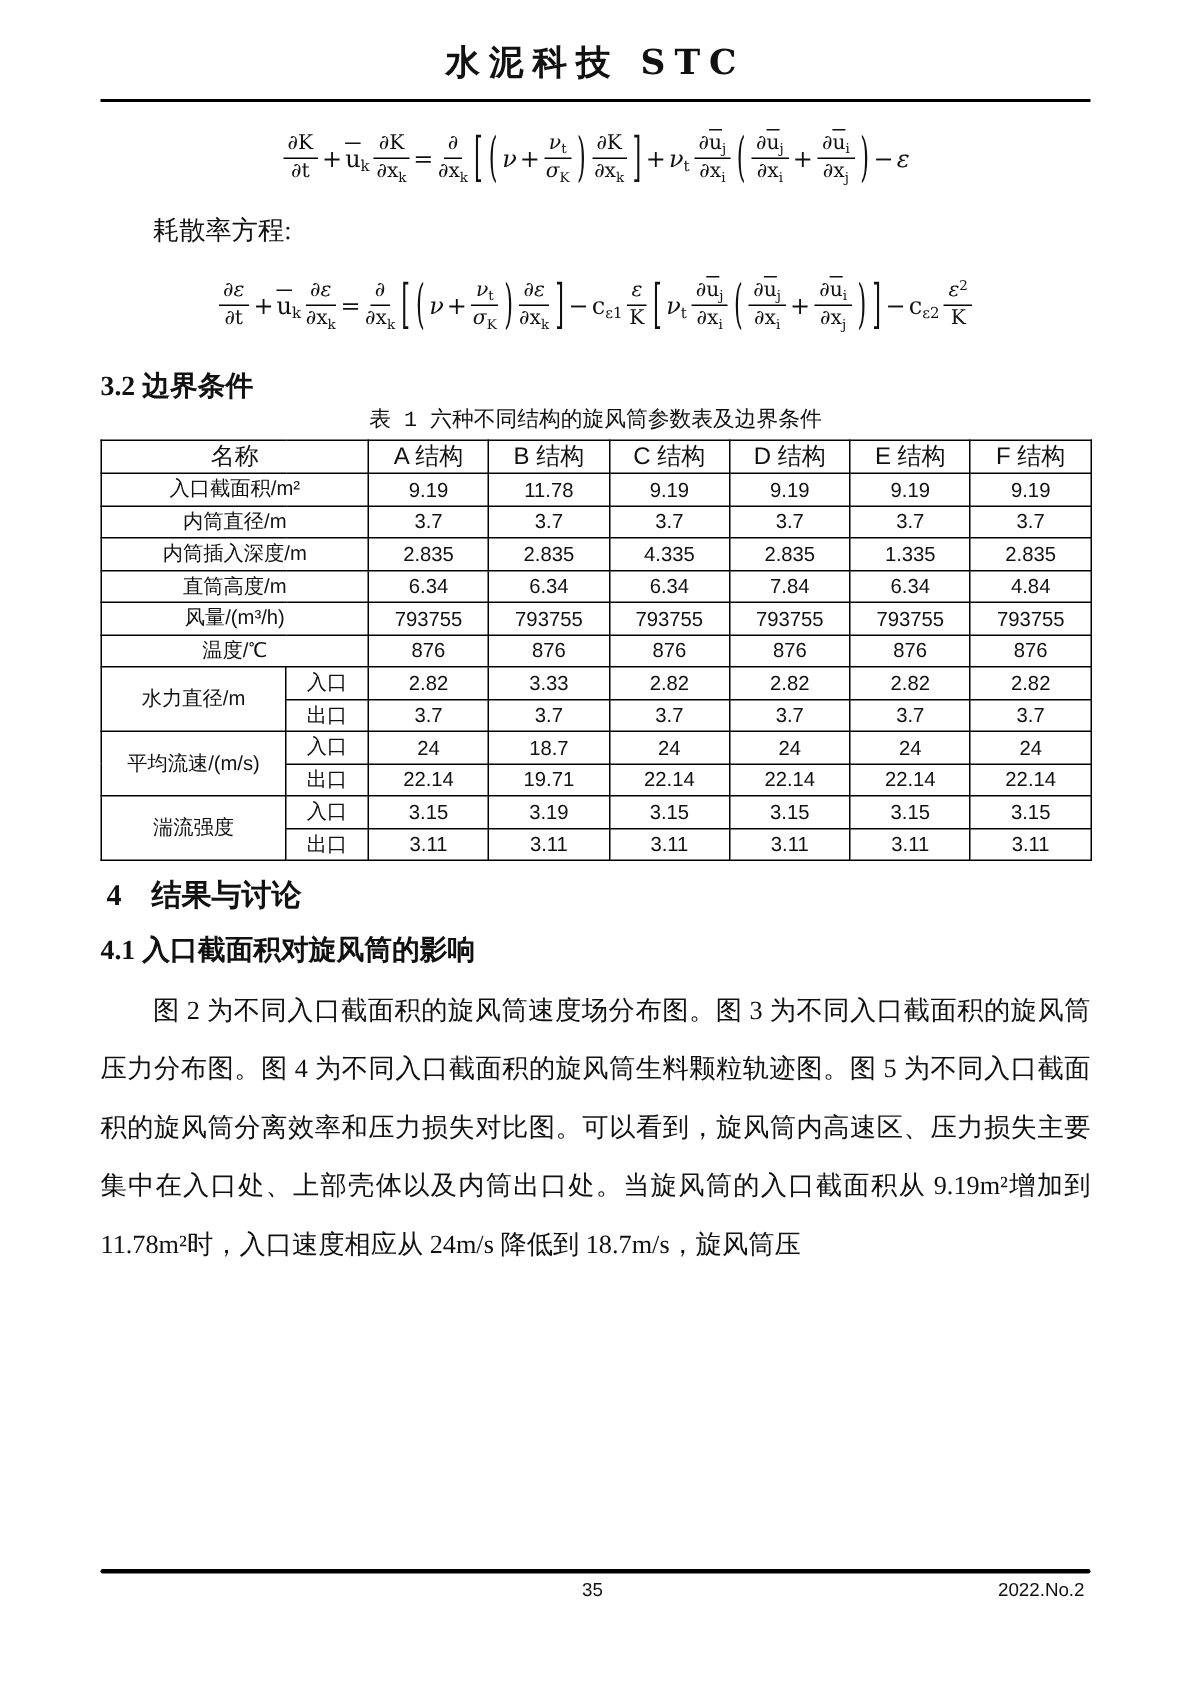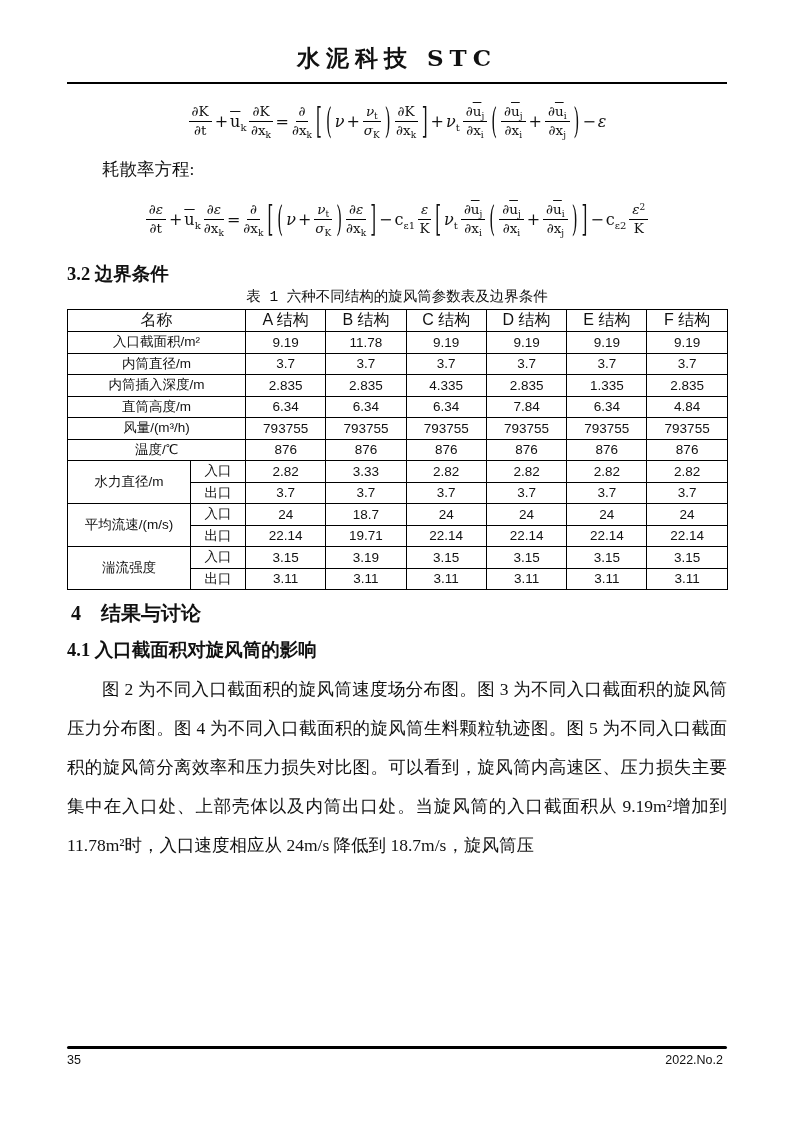--- a/index.html
+++ b/index.html
@@ -1,19 +1,19 @@
 <!DOCTYPE html>
 <html><head>
 <meta charset="utf-8">
 <style>
   html,body{margin:0;padding:0;background:#fff;}
   .page{
     position:relative;width:793px;height:1122px;background:#ffffff;
     color:#111;font-family:"Liberation Serif",serif;box-sizing:border-box;
-    padding:42px 66px 0 67px;overflow:hidden;
+    padding:26px 66px 0 67px;overflow:hidden;
   }
   
   .journal-title{
     text-align:center;font-size:23px;line-height:32px;letter-spacing:6px;
     font-family:"DejaVu Serif",serif;font-weight:bold;
   }
   .header-rule{border-top:2px solid #000;margin-top:8px;height:0;}
   
   .eqline{
     display:flex;justify-content:center;align-items:center;
@@ -50,21 +50,21 @@
   }
   table.params td,table.params th{
     border:1.5px solid #000;text-align:center;vertical-align:middle;
     height:20.5px;padding:0;font-weight:normal;color:#111;
   }
   table.params th{font-size:16px;}
   
   .footer{position:absolute;left:67px;right:66px;top:1046px;font-family:"Liberation Sans",sans-serif;}
   .footer-rule{height:3px;background:#000;border-radius:2px;}
   .footer-row{position:relative;height:22px;margin-top:4px;font-size:12.5px;}
-  .page-number{position:absolute;left:0;right:4px;text-align:left;}
+  .page-number{position:absolute;left:0;right:4px;text-align:center;}
   .issue{position:absolute;right:4px;top:0;}
 </style>
 </head>
 <body>
 
 <div class="page">
 
   <div>
     <div class="journal-title">水泥科技 STC</div>
     <div class="header-rule"></div>

